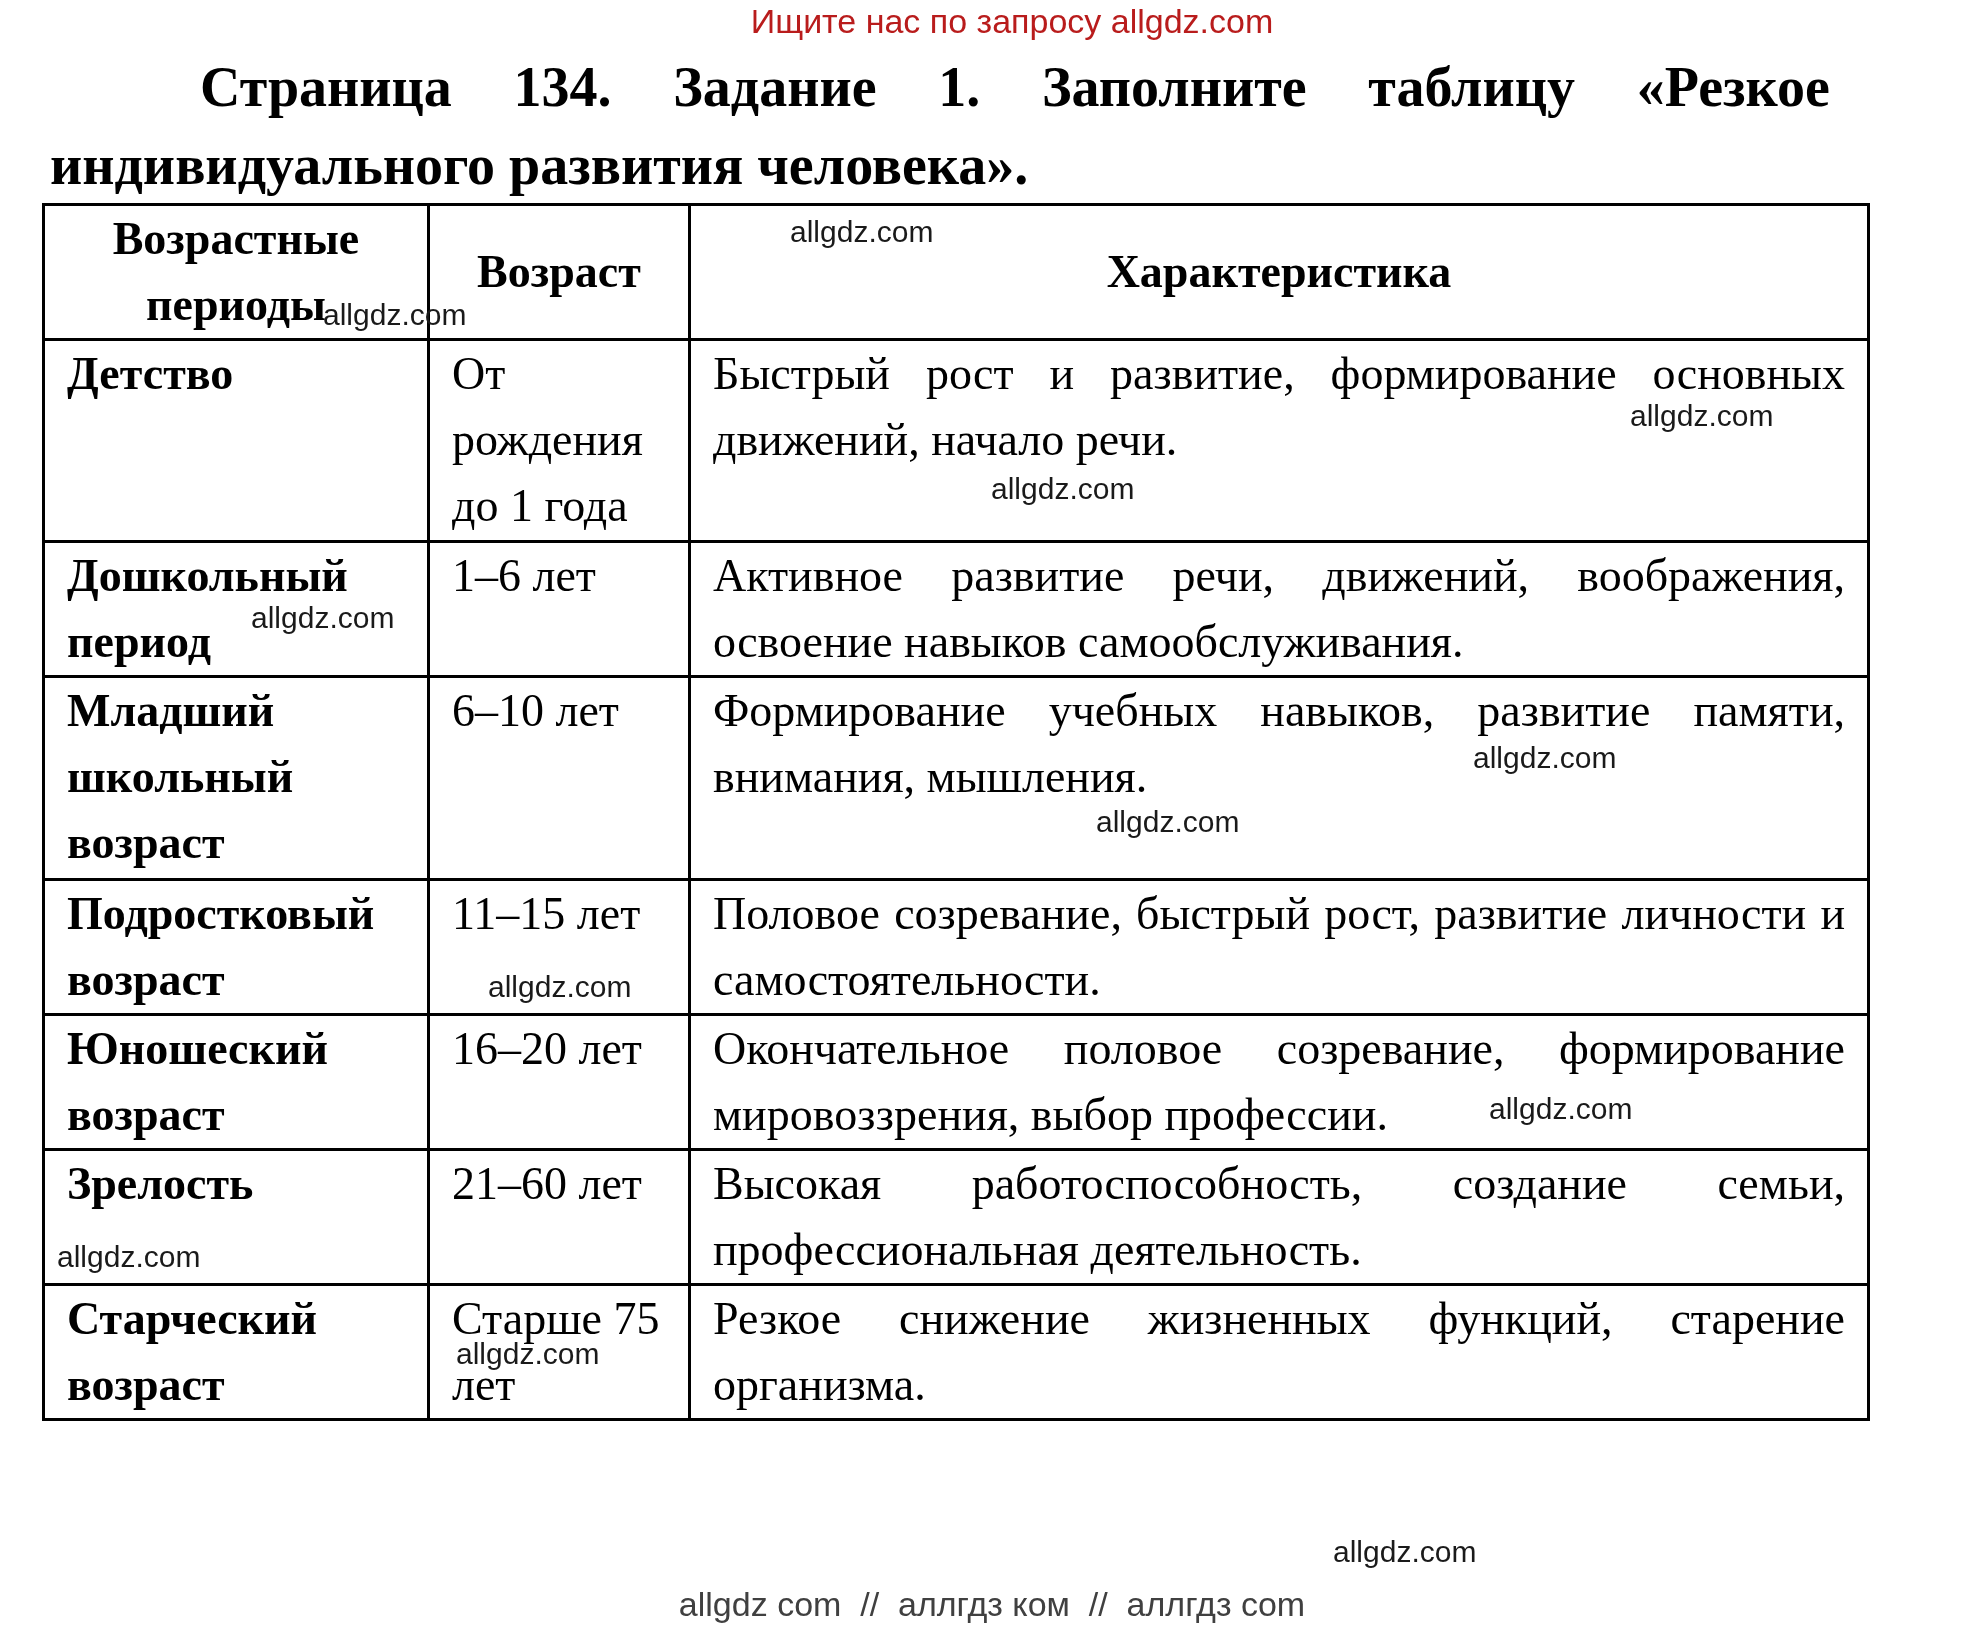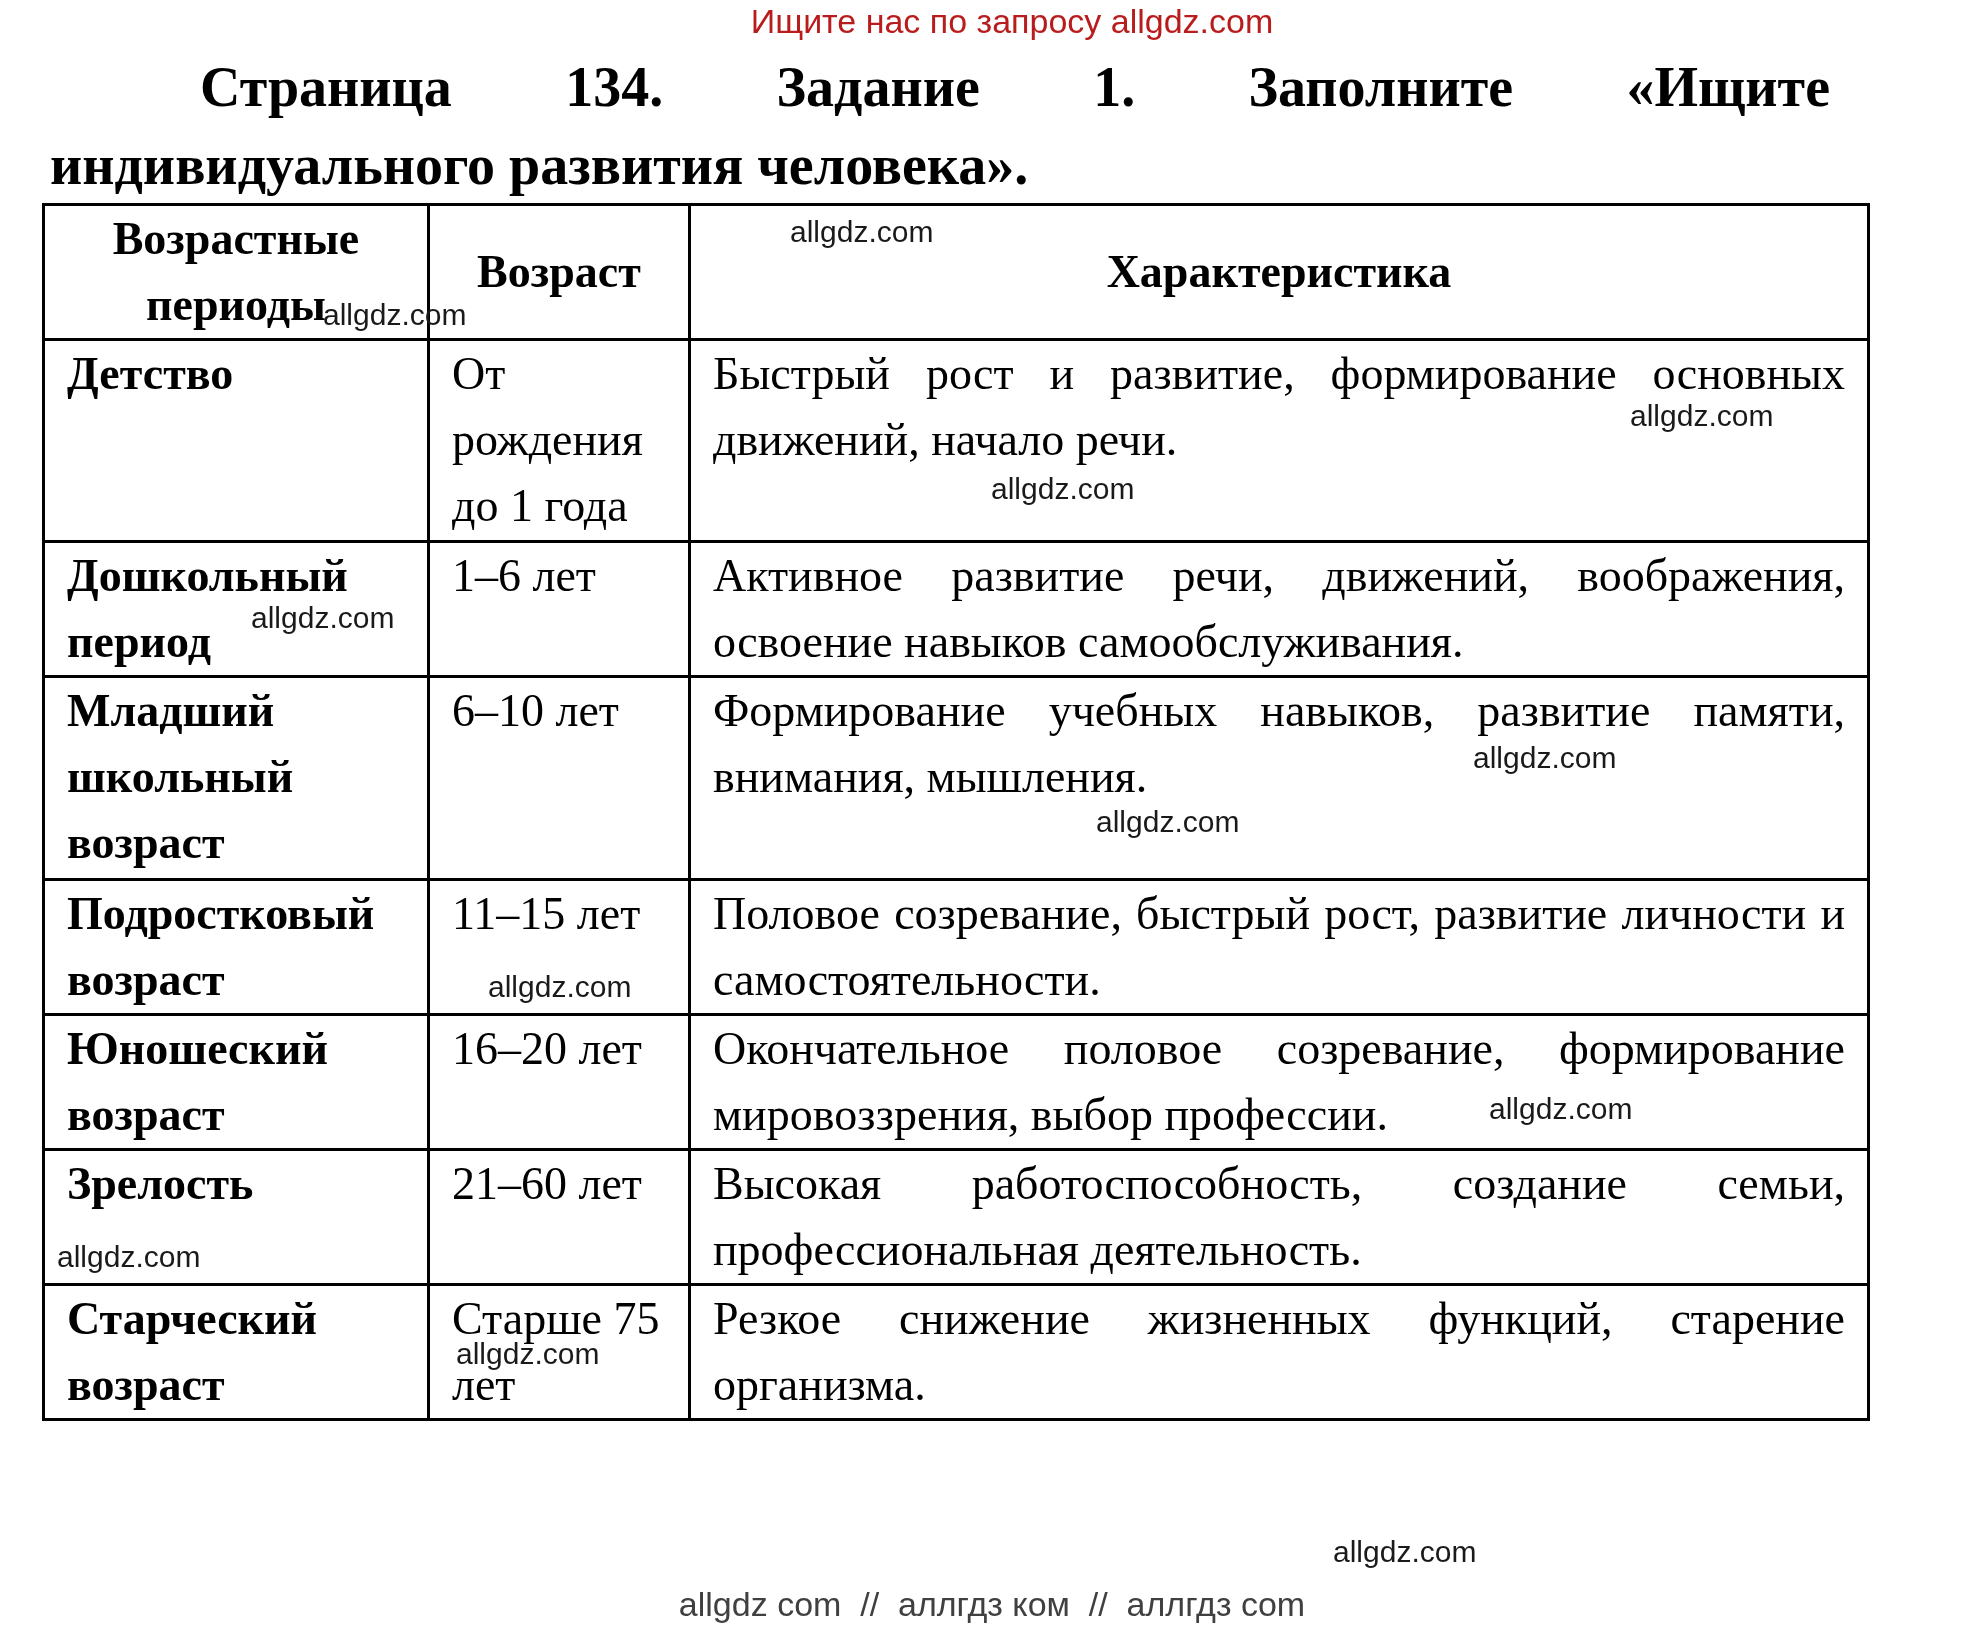--- a/index.html
+++ b/index.html
@@ -32,21 +32,22 @@
 
 <div class="promo">Ищите нас по запросу allgdz.com</div>
 
 <div class="title">
   <div class="l1">
     <span>Страница</span>
     <span>134.</span>
     <span>Задание</span>
     <span>1.</span>
     <span>Заполните</span>
-    <span>«Ищите</span>
+    <span>таблицу</span>
+    <span>«Резкое</span>
   </div>
   <span class="l2">индивидуального развития человека».</span>
 </div>
 
 <table class="main">
   <colgroup>
       <col class="c1">
       <col class="c2">
       <col class="c3">
     </colgroup>

